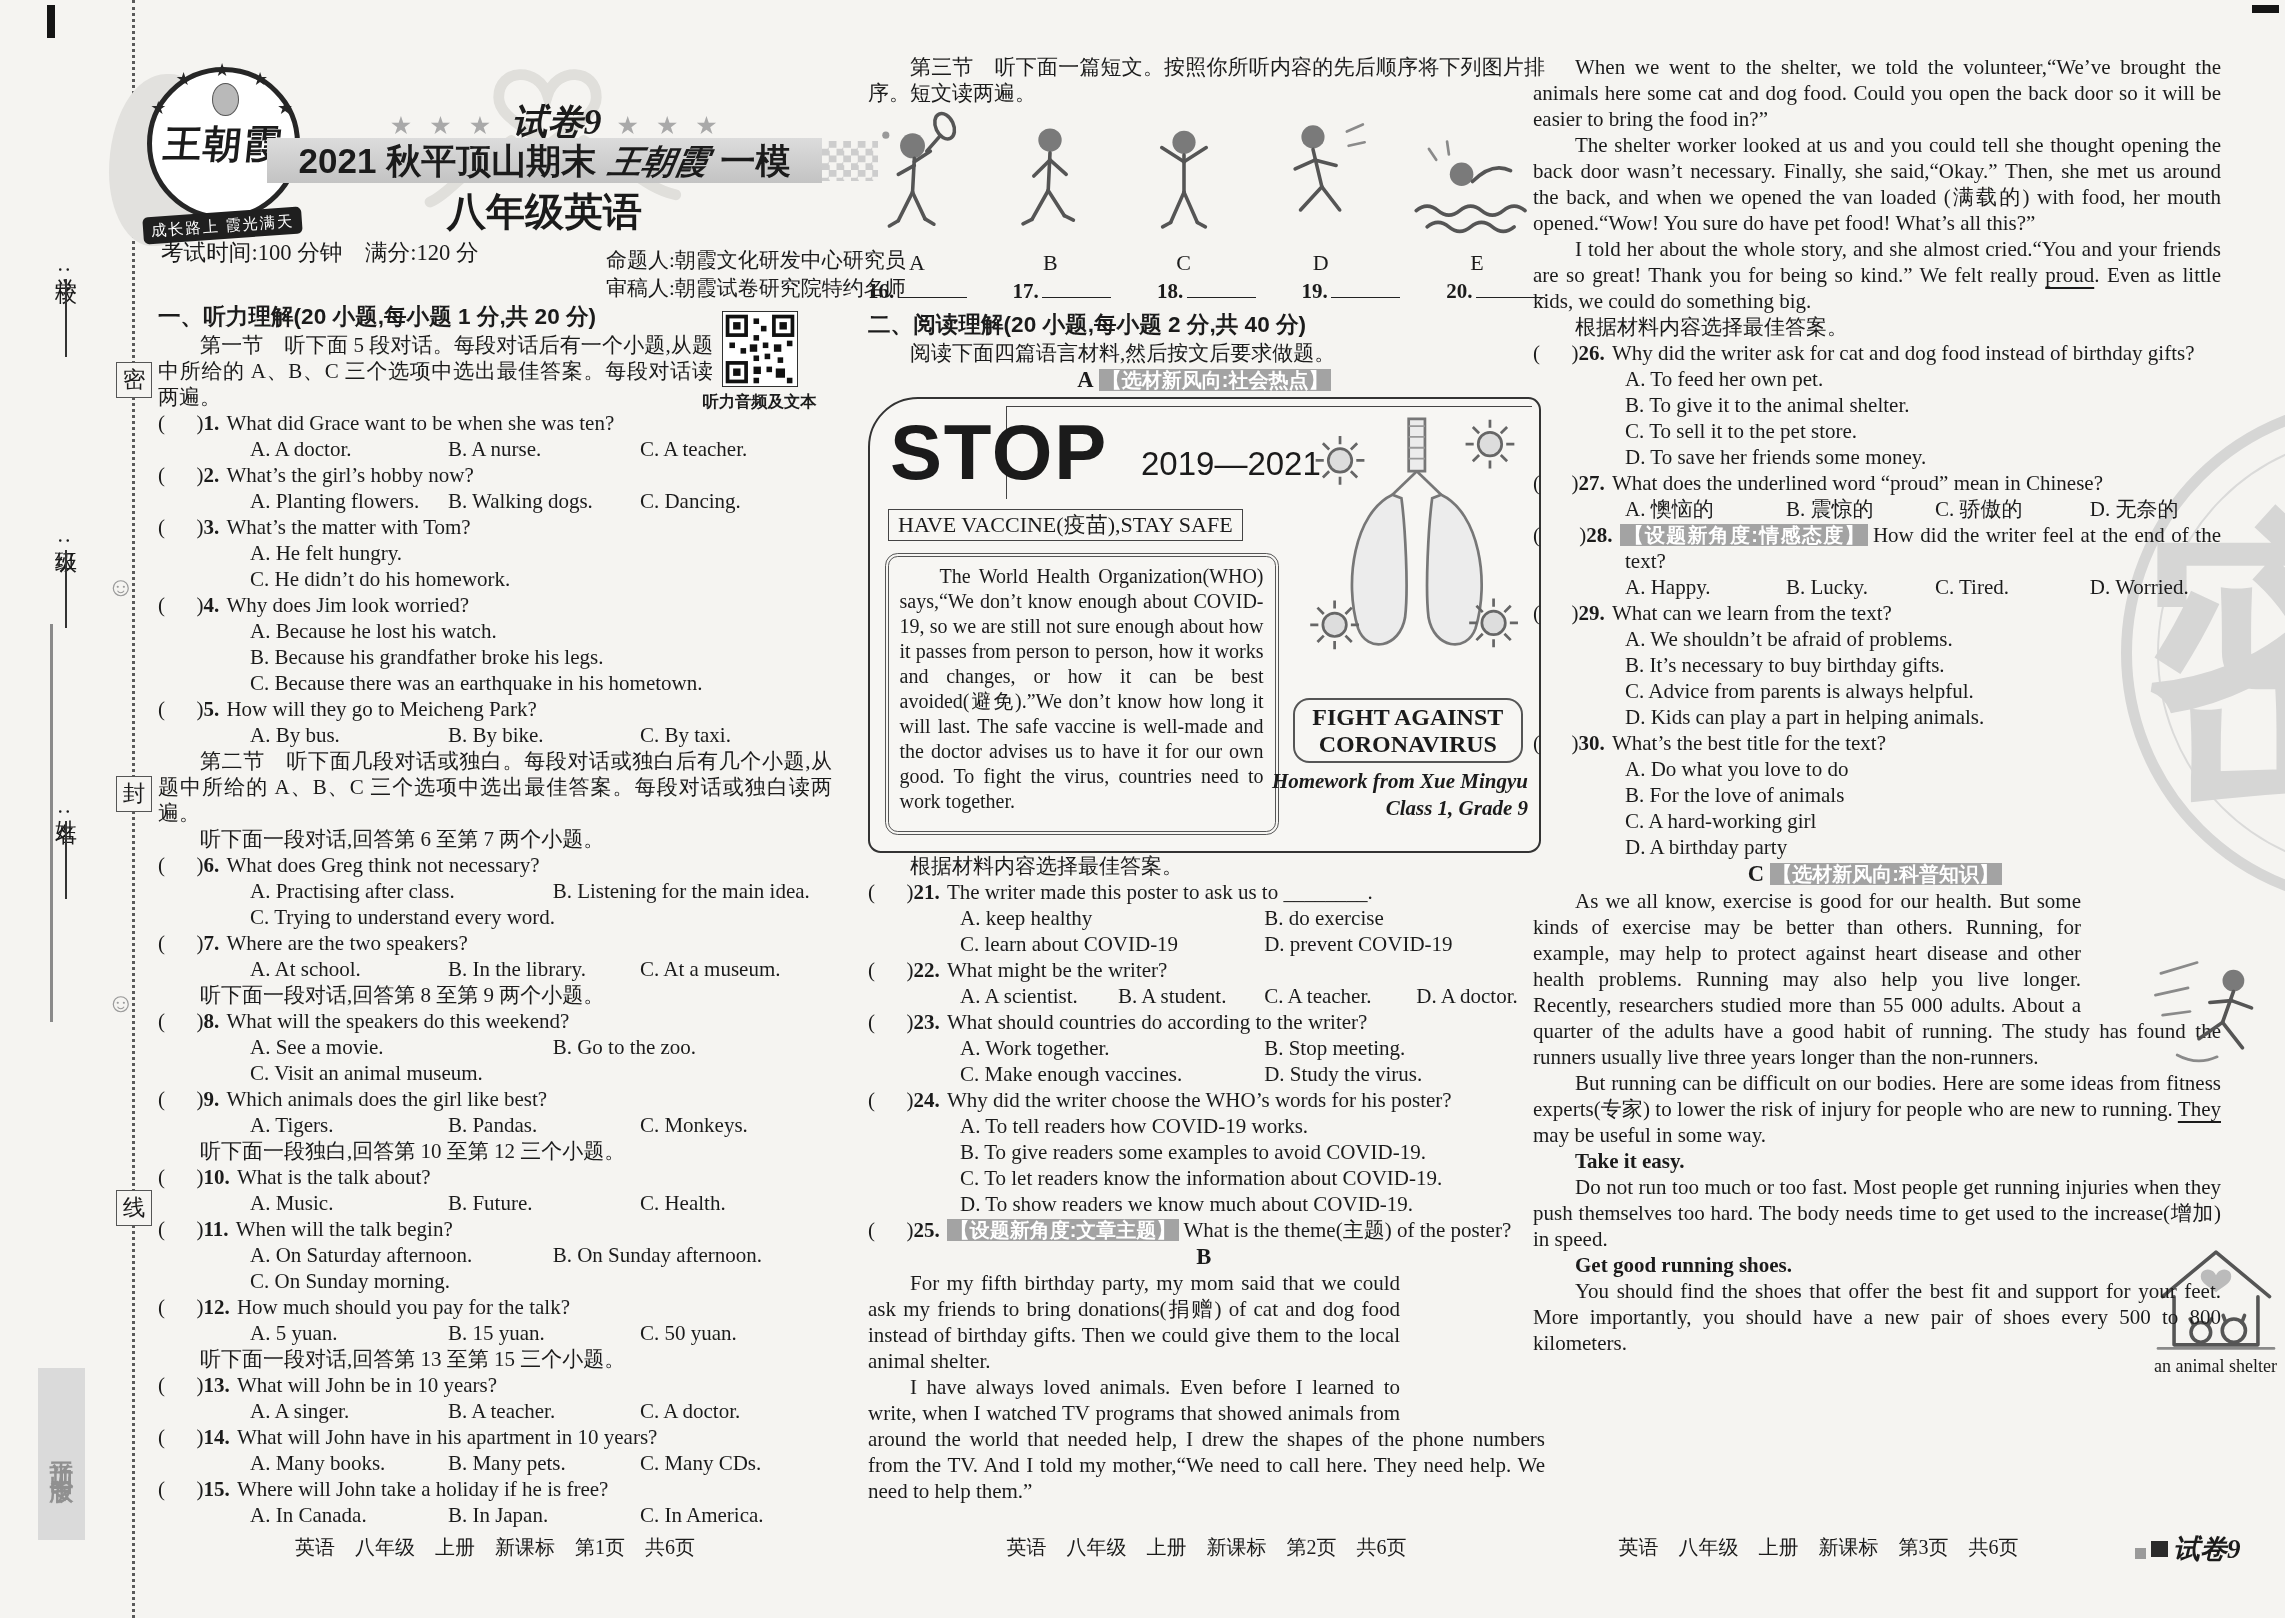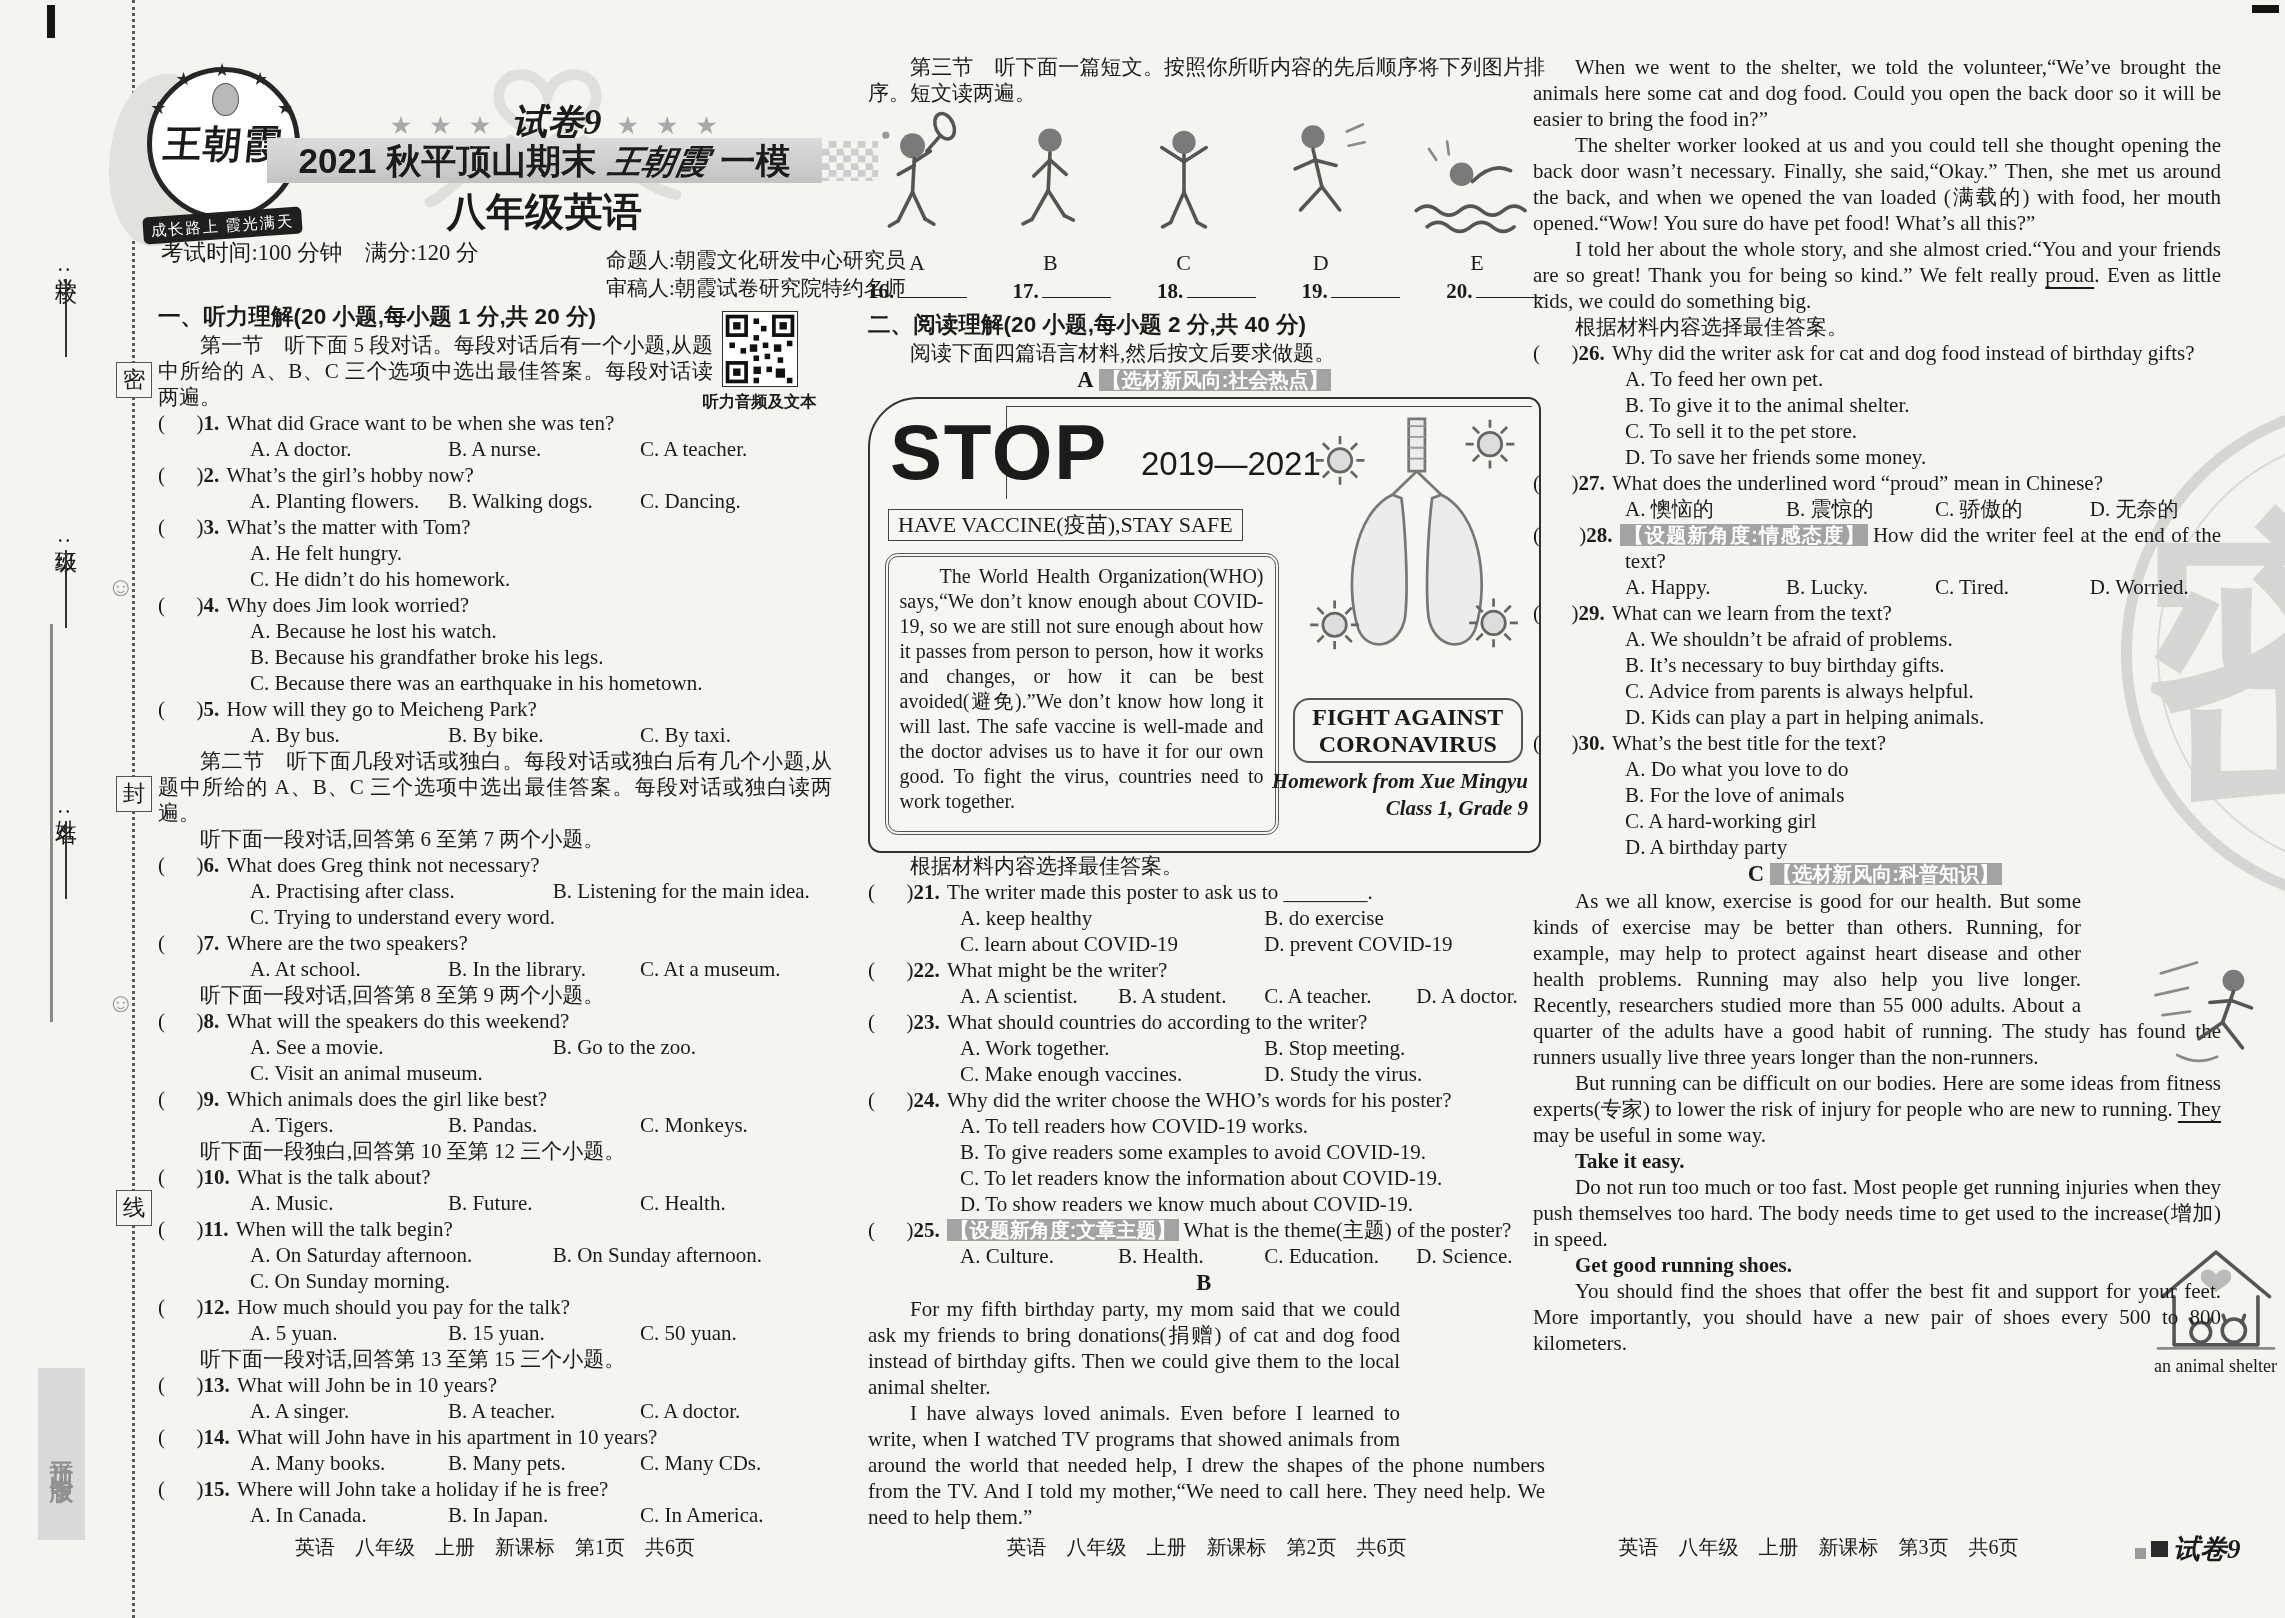--- a/index.html
+++ b/index.html
@@ -555,26 +555,20 @@
           </div>
           <div class="optrow optn1">
             <span class="opt">C. To let readers know the information about COVID-19.</span>
           </div>
           <div class="optrow optn1">
             <span class="opt">D. To show readers we know much about COVID-19.</span>
           </div>
         </div>
         <div class="q">
           <div class="qhead"><span class="paren">(      )</span><span class="qnum">25.</span><span class="qtag">【设题新角度:文章主题】</span><span class="qtext">What is the theme(主题) of the poster?</span></div>
-          <div class="optrow optn4">
-            <span class="opt">A. Culture.</span>
-            <span class="opt">B. Health.</span>
-            <span class="opt">C. Education.</span>
-            <span class="opt">D. Science.</span>
-          </div>
         </div>
       </div>
 
     <div class="passage-label">
       <b>B</b>
     </div>
     <div id="pbwrap">
       <span class="fl-spacer" style="width:145px;height:156px;"></span>
       <div id="pb1">
           <p class="para"><span>For my fifth birthday party, my mom said that we could ask my friends to bring donations(捐赠) of cat and dog food instead of birthday gifts. Then we could give them to the local animal shelter.</span></p>

